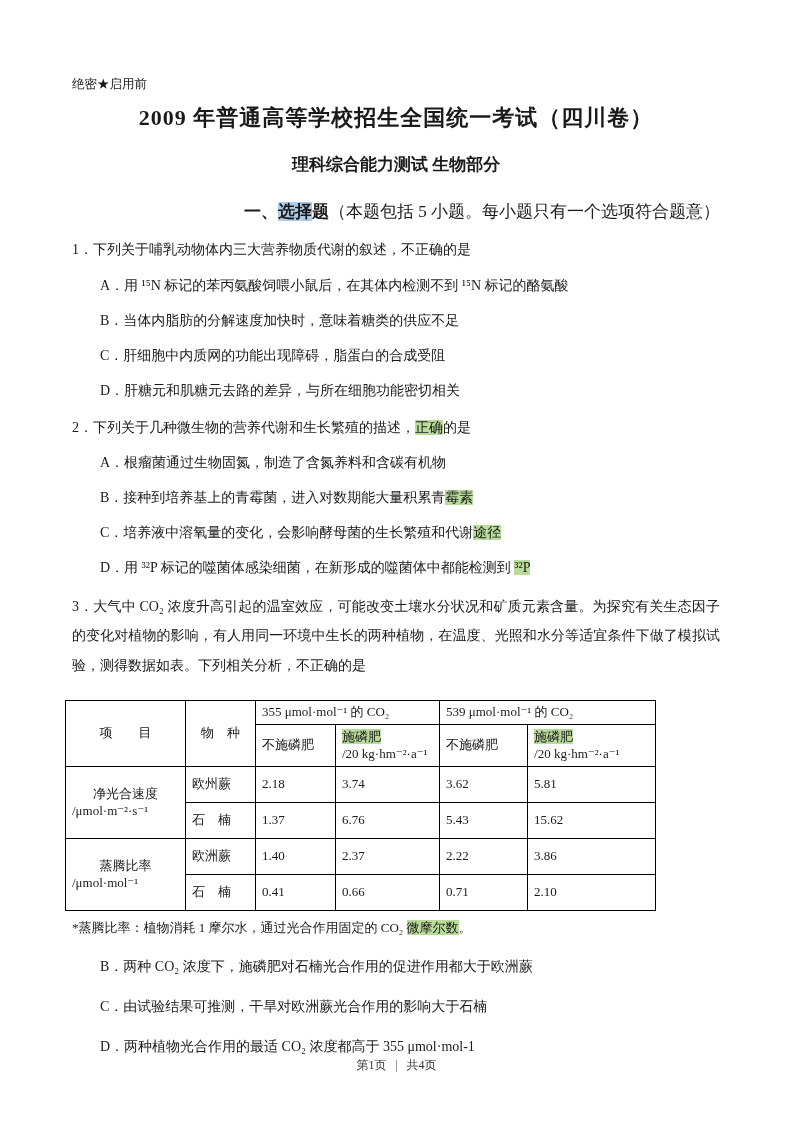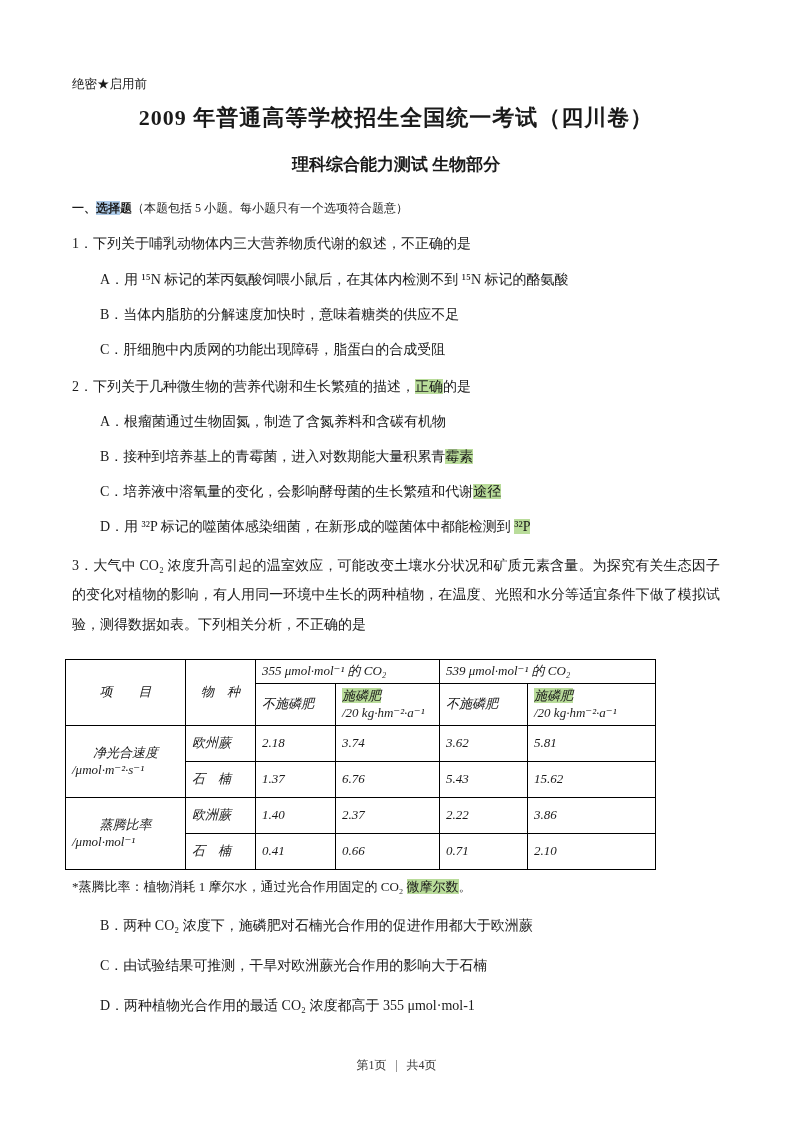--- a/index.html
+++ b/index.html
@@ -24,21 +24,21 @@
     margin: 10px 0 20px 0;
     letter-spacing: 1px;
   }
   .subtitle {
     text-align: center;
     font-size: 17px;
     font-weight: bold;
     margin: 0 0 24px 0;
   }
 
-  .section-heading { font-size: 12px; margin: 0 0 6px 0; }
+  .section-heading { font-size: 17px; margin: 0 0 6px 0; text-align: right; }
   .section-heading .b { font-weight: bold; }
 
   .stem { font-size: 14px; line-height: 1.55; margin: 16px 0 0 0; }
   .option { font-size: 14px; line-height: 1.5; margin: 14px 0 0 28px; }
 
   .q3stem {
     font-size: 14px;
     line-height: 2.08;
     text-align: justify;
     margin: 14px 0 0 0;
@@ -52,21 +52,20 @@
     margin: 20px 0 0 -7px;
     table-layout: fixed;
     width: 590px;
   }
   table.data td {
     border: 1px solid #000;
     font-size: 13px;
     padding: 2px 6px;
     vertical-align: middle;
     line-height: 1.35;
-    font-style: italic;
   }
   td.center { text-align: center; }
   td.h1row { height: 24px; }
   td.h2row { height: 42px; }
   td.drow  { height: 36px; }
   .group-label { text-align: center; }
   .group-unit  { text-align: left; }
 
   .footnote { font-size: 13px; margin: 8px 0 0 0; }
 
@@ -94,20 +93,21 @@
   <div class="subtitle">理科综合能力测试 生物部分</div>
 
   <div class="section-heading">
     <span class="b">一、</span><span class="b hl-blue">选择</span><span class="b">题</span><span>（本题包括 5 小题。每小题只有一个选项符合题意）</span>
   </div>
 
   <div class="stem">1．下列关于哺乳动物体内三大营养物质代谢的叙述，不正确的是</div>
   <div class="option">A．用 ¹⁵N 标记的苯丙氨酸饲喂小鼠后，在其体内检测不到 ¹⁵N 标记的酪氨酸</div>
   <div class="option">B．当体内脂肪的分解速度加快时，意味着糖类的供应不足</div>
   <div class="option">C．肝细胞中内质网的功能出现障碍，脂蛋白的合成受阻</div>
+  <div class="option">D．肝糖元和肌糖元去路的差异，与所在细胞功能密切相关</div>
 
   <div class="stem">
     <span>2．下列关于几种微生物的营养代谢和生长繁殖的描述，</span><span class="hl-green">正确</span><span>的是</span>
   </div>
   <div class="option">A．根瘤菌通过生物固氮，制造了含氮养料和含碳有机物</div>
   <div class="option">
     <span>B．接种到培养基上的青霉菌，进入对数期能大量积累青</span><span class="hl-green">霉素</span>
   </div>
   <div class="option">
     <span>C．培养液中溶氧量的变化，会影响酵母菌的生长繁殖和代谢</span><span class="hl-green">途径</span>

